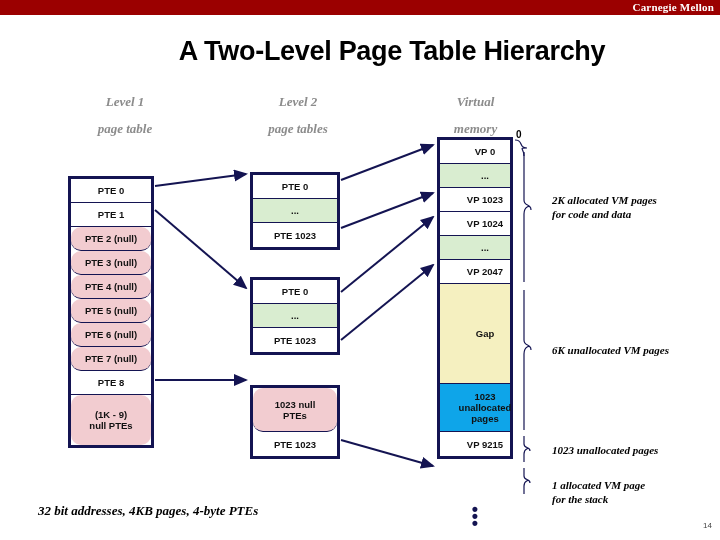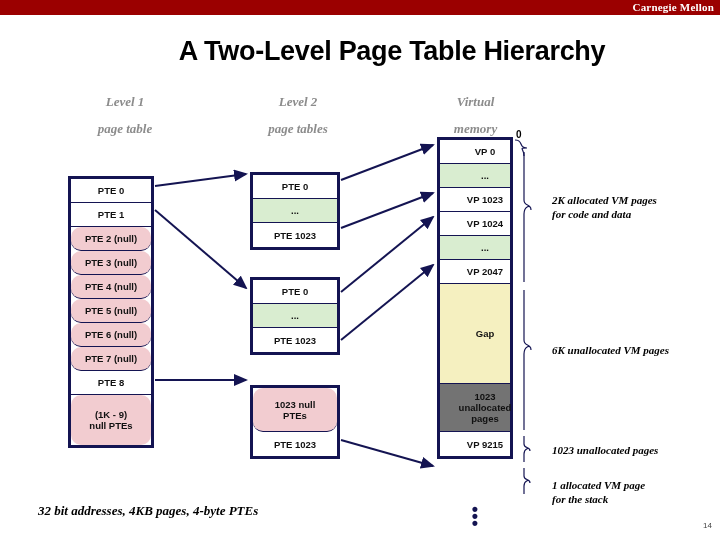--- a/index.html
+++ b/index.html
@@ -40,21 +40,21 @@
   .cell{
     box-sizing:border-box;width:100%;
     font-family:"Liberation Sans", sans-serif;font-weight:bold;font-size:9.5px;
     color:#111111;display:flex;align-items:center;justify-content:center;
     border-bottom:1px solid #141452;text-align:center;line-height:11px;
   }
   .cell:last-child{border-bottom:none;}
   .pink{background:#f2ccd0;border-radius:10px;}
   .green{background:#d9edd0;}
   .yellow{background:#f5f0c0;}
-  .blue{background:#737373;}
+  .blue{background:#0ea5e9;}
   .white{background:#ffffff;}
 
   
   #l1{left:68px;top:176px;width:86px;}
   #l1 .cell{height:24px;}
   #l1 .cell.tall{height:50px;flex-direction:column;}
 
   
   .l2{left:250px;width:90px;}
   .l2 .cell{height:24px;}

